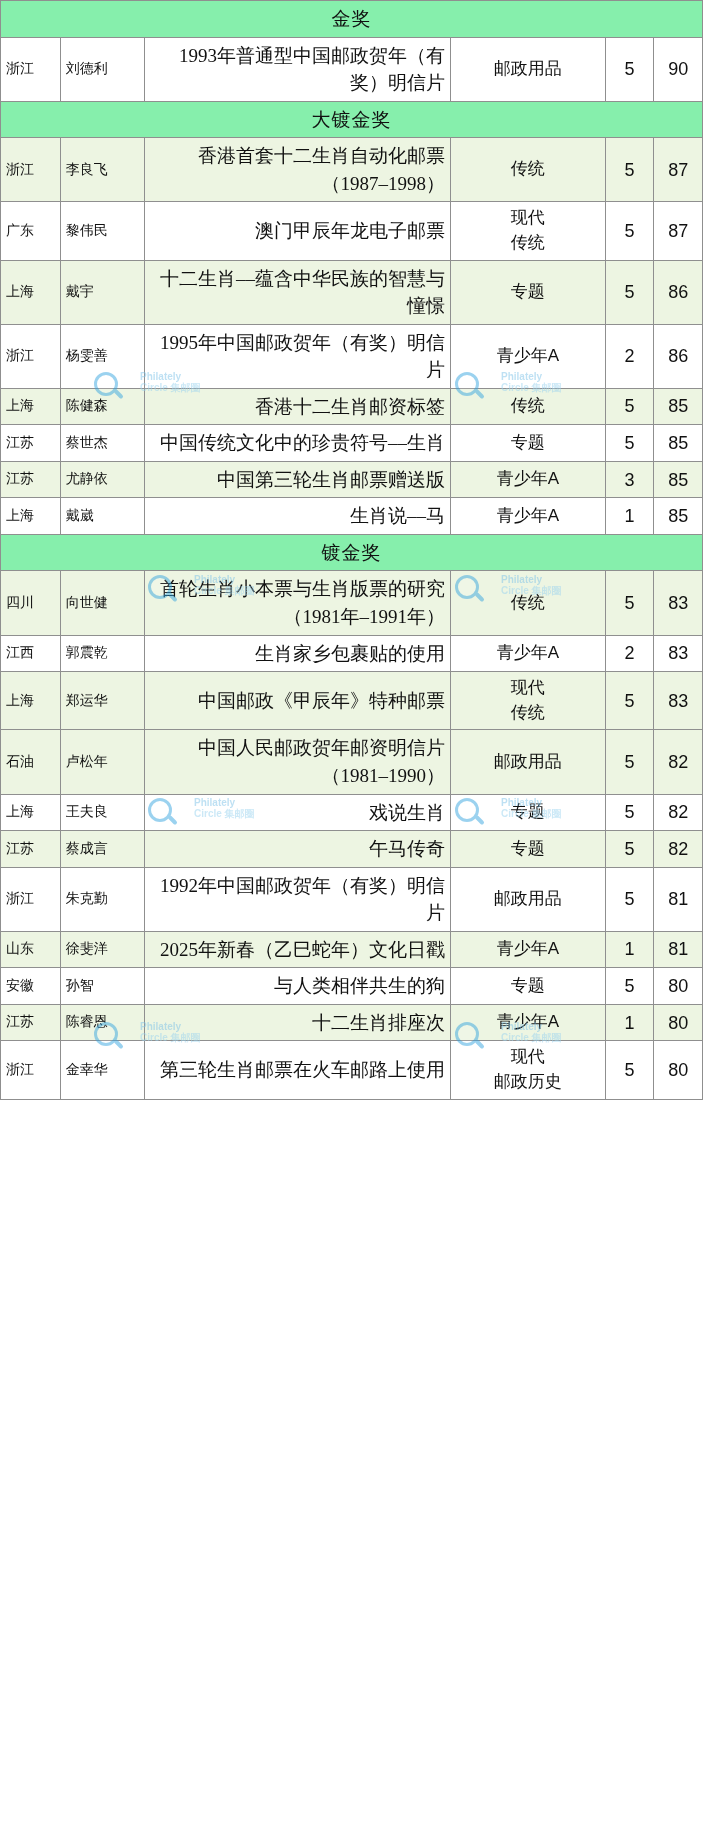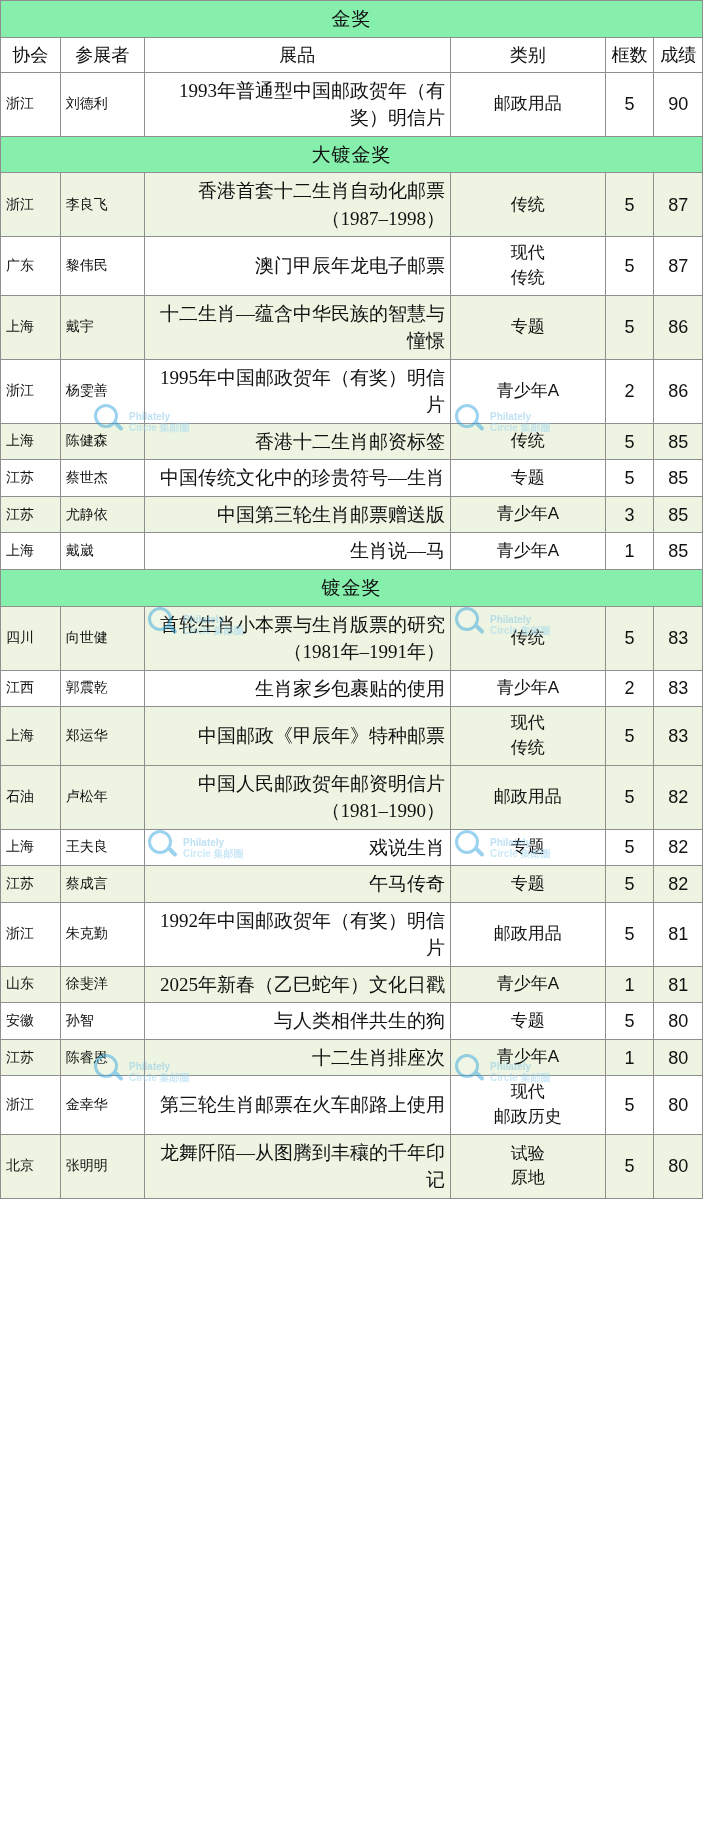--- a/index.html
+++ b/index.html
@@ -70,24 +70,23 @@
   }
   tr.band-a td { background: #ffffff; }
   tr.band-b td { background: #edf5e2; }
 
   
   .sheet { position: relative; }
   .wm {
     position: absolute;
     pointer-events: none;
     display: flex;
-    align-items: flex-end;
-    gap: 5px;
+    align-items: flex-start;
+    gap: 16px;
     opacity: 0.5;
-    margin-top: 32px;
   }
   .wm .lens {
     position: relative;
     width: 30px;
     height: 30px;
   }
   .wm .lens .ring {
     position: absolute;
     left: 0; top: 0;
     width: 24px; height: 24px;
@@ -124,28 +123,20 @@
         <col class="c-person">
         <col class="c-exhibit">
       <col class="c-cat">
         <col class="c-frames">
         <col class="c-score">
     </colgroup>
     <tbody id="table-body">
         <tr class="section-row">
           <td colspan="6">金奖</td>
         </tr>
-        <tr class="head-row">
-          <td>协会</td>
-          <td>参展者</td>
-          <td>展品</td>
-          <td>类别</td>
-          <td>框数</td>
-          <td>成绩</td>
-        </tr>
         <tr class="band-a">
           <td class="r-assoc">浙江</td>
           <td class="r-person">刘德利</td>
           <td class="r-exhibit">1993年普通型中国邮政贺年（有奖）明信片</td>
           <td class="r-cat">邮政用品</td>
           <td class="r-frames">5</td>
           <td class="r-score">90</td>
         </tr>
         <tr class="section-row">
           <td colspan="6">大镀金奖</td>
@@ -298,28 +289,20 @@
           <td class="r-score">80</td>
         </tr>
         <tr class="band-a">
           <td class="r-assoc">浙江</td>
           <td class="r-person">金幸华</td>
           <td class="r-exhibit">第三轮生肖邮票在火车邮路上使用</td>
           <td class="r-cat">现代<br>邮政历史</td>
           <td class="r-frames">5</td>
           <td class="r-score">80</td>
         </tr>
-        <tr class="band-b">
-          <td class="r-assoc">北京</td>
-          <td class="r-person">张明明</td>
-          <td class="r-exhibit">龙舞阡陌––从图腾到丰穰的千年印记</td>
-          <td class="r-cat">试验<br>原地</td>
-          <td class="r-frames">5</td>
-          <td class="r-score">80</td>
-        </tr>
       </tbody>
   </table>
 
   <div class="wm" style="left:94px; top:372px;">
     <div class="lens">
         <div class="ring"></div>
         <div class="handle"></div>
       </div>
     <div class="wtext">
       <div class="l1">Philately</div>

